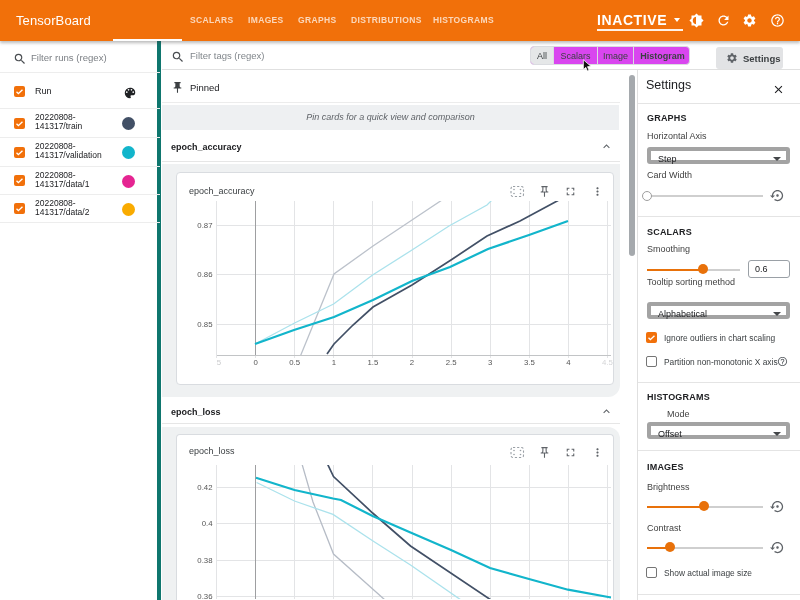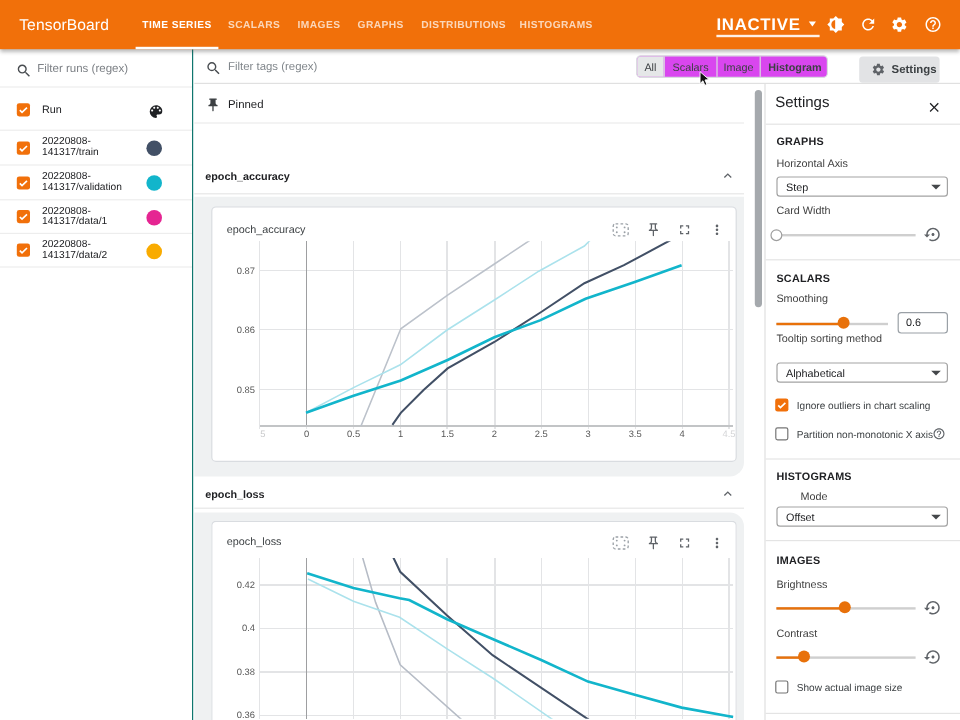--- a/index.html
+++ b/index.html
@@ -5,55 +5,54 @@
   * { margin:0; padding:0; box-sizing:border-box; }
   html,body { width:800px; height:600px; overflow:hidden; }
   body { font-family:"Liberation Sans", sans-serif; background:#fff; }
   #app { position:relative; width:800px; height:600px; overflow:hidden; }
   .abs { position:absolute; }
   
   #header { position:absolute; left:0; top:0; width:800px; height:41px; background:#f1700a; box-shadow:0 2px 3px rgba(60,60,60,.35); z-index:5; }
   .tab { position:absolute; top:0; height:40px; line-height:41px; font-size:8.5px; font-weight:bold; letter-spacing:.35px; color:rgba(255,255,255,.72); text-align:center; }
   .tab.active { color:#fff; }
   
-  #sidebar { position:absolute; left:0; top:41px; width:161px; height:559px; background:#fff; border-right:1px solid #0f766e; }
+  #sidebar { position:absolute; left:0; top:41px; width:161px; height:559px; background:#fff; border-right:4px solid #0f766e; }
   .srow { position:absolute; left:0; width:160px; border-bottom:1px solid #ededed; }
   .cbx { position:absolute; width:11px; height:11px; background:#f1700a; border-radius:2px; }
   .cbx svg { position:absolute; left:0; top:0; }
   .cbx.off { background:#fff; border:1.5px solid #757575; }
   .runtxt { position:absolute; left:35px; font-size:8.5px; color:#202124; line-height:9px; }
   .circ { position:absolute; width:13px; height:13px; border-radius:50%; }
   
   .chipseg { position:absolute; top:0; height:100%; font-size:9px; color:#3c4043; text-align:center; line-height:19px; border-left:1px solid #dadce0; }
   
   .secheader { position:absolute; left:162px; width:458px; height:31px; background:#fff; border-bottom:1px solid #e6e6e6; }
   .sectitle { position:absolute; left:9px; top:0; height:31px; line-height:32px; font-size:9px; font-weight:bold; color:#202124; }
   .graybg { position:absolute; left:162px; width:458px; background:#eff1f2; }
   .card { position:absolute; left:176px; width:438px; background:#fff; border:1px solid #d9dce0; border-radius:4px; }
   .cardtitle { position:absolute; left:12px; font-size:9px; color:#3c4043; }
   
   #panel { position:absolute; left:637px; top:70px; width:163px; height:530px; background:#fff; border-left:1px solid #e0e0e0; }
   .plabel { position:absolute; left:9px; font-size:9px; color:#424242; }
   .psec { position:absolute; left:9px; font-size:9px; font-weight:bold; color:#202124; letter-spacing:.2px; }
   .pdivider { position:absolute; left:0px; width:163px; height:1px; background:#e4e4e4; }
-  .dropdown { position:absolute; left:9px; width:143px; height:17px; border:1px solid #a3a3a3; border-radius:3px; background:#fff; font-size:9px; color:#202124; line-height:16px; padding-left:7px; }
+  .dropdown { position:absolute; left:9px; width:143px; height:17px; border:4px solid #a3a3a3; border-radius:3px; background:#fff; font-size:9px; color:#202124; line-height:16px; padding-left:7px; }
   .dropdown .caret { position:absolute; right:5px; top:5.5px; width:0; height:0; border-left:4.2px solid transparent; border-right:4.2px solid transparent; border-top:4.8px solid #44474a; }
   .track { position:absolute; height:2px; background:#cfcfcf; }
   .trackfill { position:absolute; height:2px; background:#e8710a; }
   .thumb { position:absolute; width:10px; height:10px; border-radius:50%; background:#e8710a; }
   .thumb.empty { background:#fff; border:1.5px solid #9e9e9e; }
   .pcheck { position:absolute; font-size:8.4px; color:#3c4043; }
 </style>
 </head>
 <body>
 <div id="app">
 
   <div id="header">
     <div class="abs" style="left:16px; top:0; height:40px; line-height:41px; font-size:13px; font-weight:500; color:#fff; letter-spacing:.1px;">TensorBoard</div>
-    <div class="tab active" style="left:113px; width:69px;">TIME SERIES</div>
     <div class="abs" style="left:113px; top:38.5px; width:69px; height:2.5px; background:#fefefe;"></div>
     <div class="tab" style="left:190px; width:40px;">SCALARS</div>
     <div class="tab" style="left:248px; width:32px;">IMAGES</div>
     <div class="tab" style="left:298px; width:36px;">GRAPHS</div>
     <div class="tab" style="left:351px; width:66px;">DISTRIBUTIONS</div>
     <div class="tab" style="left:432px; width:63px;">HISTOGRAMS</div>
     <div class="abs" style="left:597px; top:0; height:40px; line-height:41px; font-size:14px; font-weight:bold; letter-spacing:.6px; color:#fff;">INACTIVE</div>
     <div class="abs" style="left:674px; top:18px; width:0; height:0; border-left:3.5px solid transparent; border-right:3.5px solid transparent; border-top:4px solid #fff;"></div>
     <div class="abs" style="left:597px; top:29px; width:86px; height:1.5px; background:rgba(255,255,255,.9);"></div>
     <svg class="abs" style="left:689px; top:13px;" width="15" height="15" viewBox="0 0 24 24">
@@ -141,20 +140,21 @@
   <div class="abs" style="left:162px; top:71px; width:458px; height:32px; background:#fff; border-bottom:1px solid #ececec;"></div>
   <svg class="abs" style="left:171px; top:81px;" width="13" height="13" viewBox="0 0 24 24">
       <path fill="#3c4043" d="M16 9V4h1c.55 0 1-.45 1-1s-.45-1-1-1H7c-.55 0-1 .45-1 1s.45 1 1 1h1v5c0 1.66-1.34 3-3 3v2h5.97v7l1 1 1-1v-7H19v-2c-1.66 0-3-1.34-3-3z"></path>
     </svg>
   <div class="abs" style="left:190px; top:71px; height:32px; line-height:33px; font-size:9.5px; font-weight:normal; color:#202124;">Pinned</div>
 
   <svg class="abs" style="left:581.5px; top:59px; z-index:50;" width="11" height="15" viewBox="0 0 14 20">
       <path fill="#111" stroke="#fff" stroke-width="1" d="M1.5 1l0 13.2 3.2-3.1 2.1 5 2.3-1-2.1-4.9 4.5-.4z"></path>
     </svg>
 
+  <div class="abs" style="left:162px; top:105px; width:457px; height:25px; background:#eef0f2; text-align:center; line-height:25px; font-size:9px; font-style:italic; color:#5f6368;">Pin cards for a quick view and comparison</div>
 
   <div class="secheader" style="top:131px;">
       <div class="sectitle">epoch_accuracy</div>
     <svg class="abs" style="left:438px; top:9px;" width="13" height="13" viewBox="0 0 24 24">
         <path fill="#5f6368" d="M12 8l-6 6 1.41 1.41L12 10.83l4.59 4.58L18 14l-6-6z"></path>
       </svg>
   </div>
   <div class="graybg" style="top:164px; height:233px; border-radius:0 0 12px 0;"></div>
   <div class="card" id="card1" style="top:172px; height:213px;">
     <div class="cardtitle" style="top:13px;">epoch_accuracy</div>

